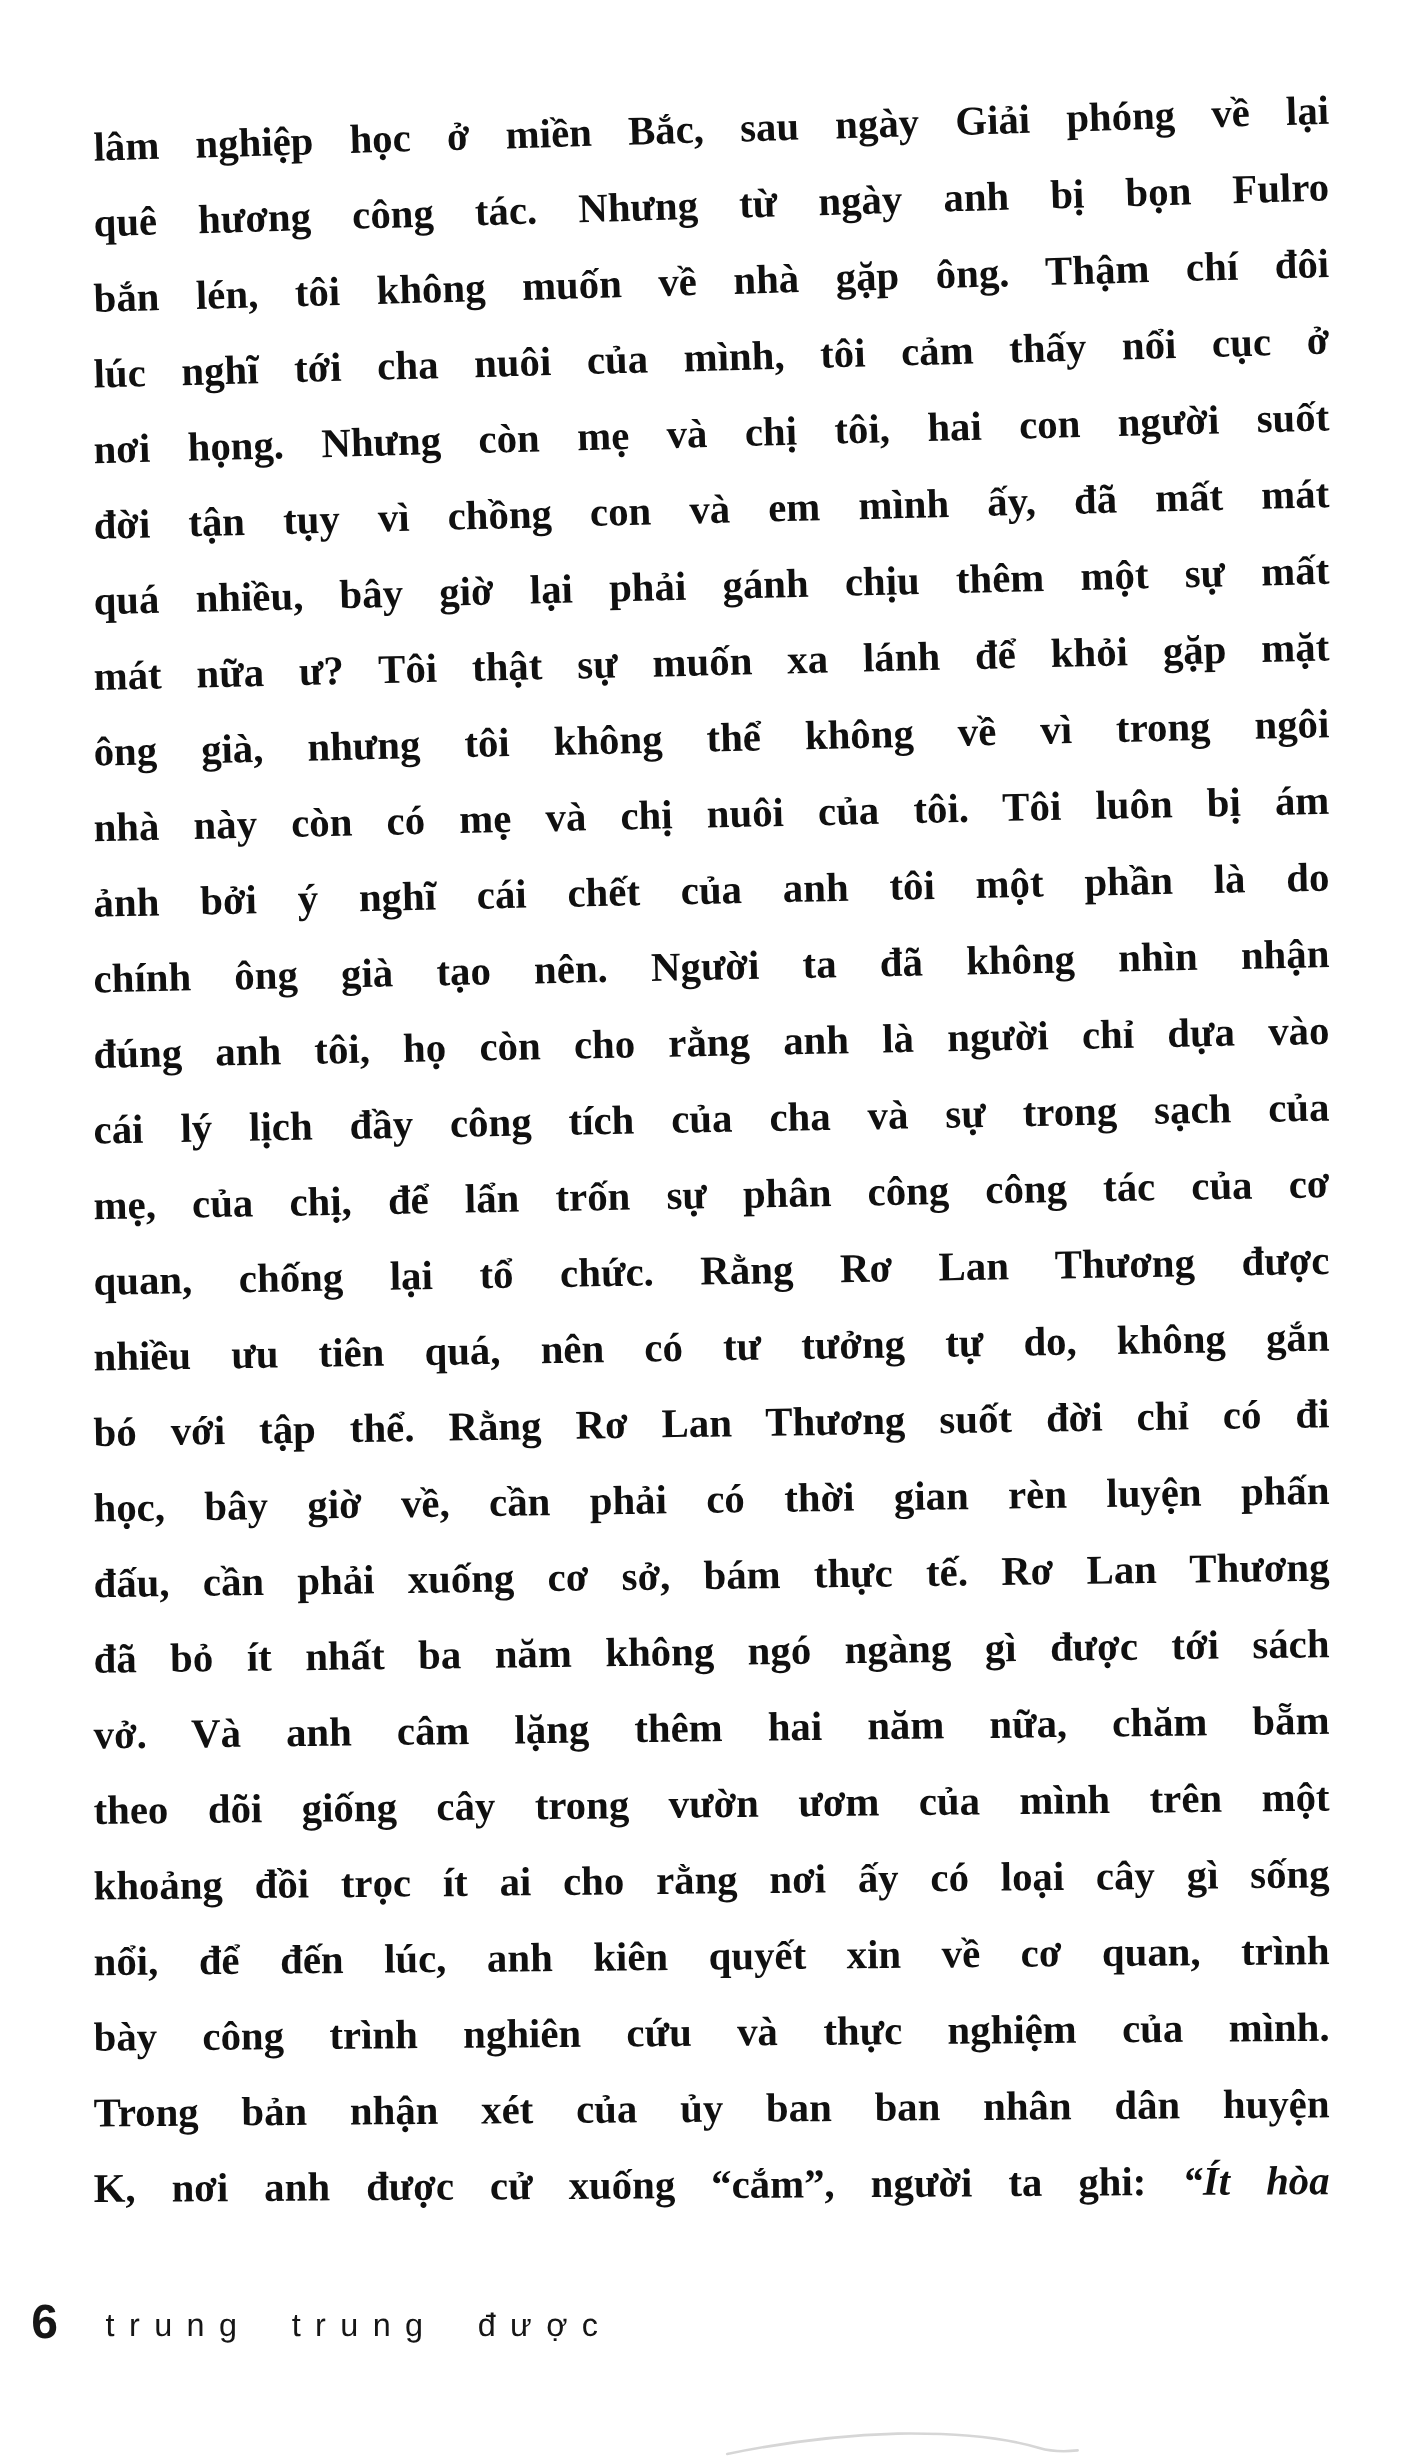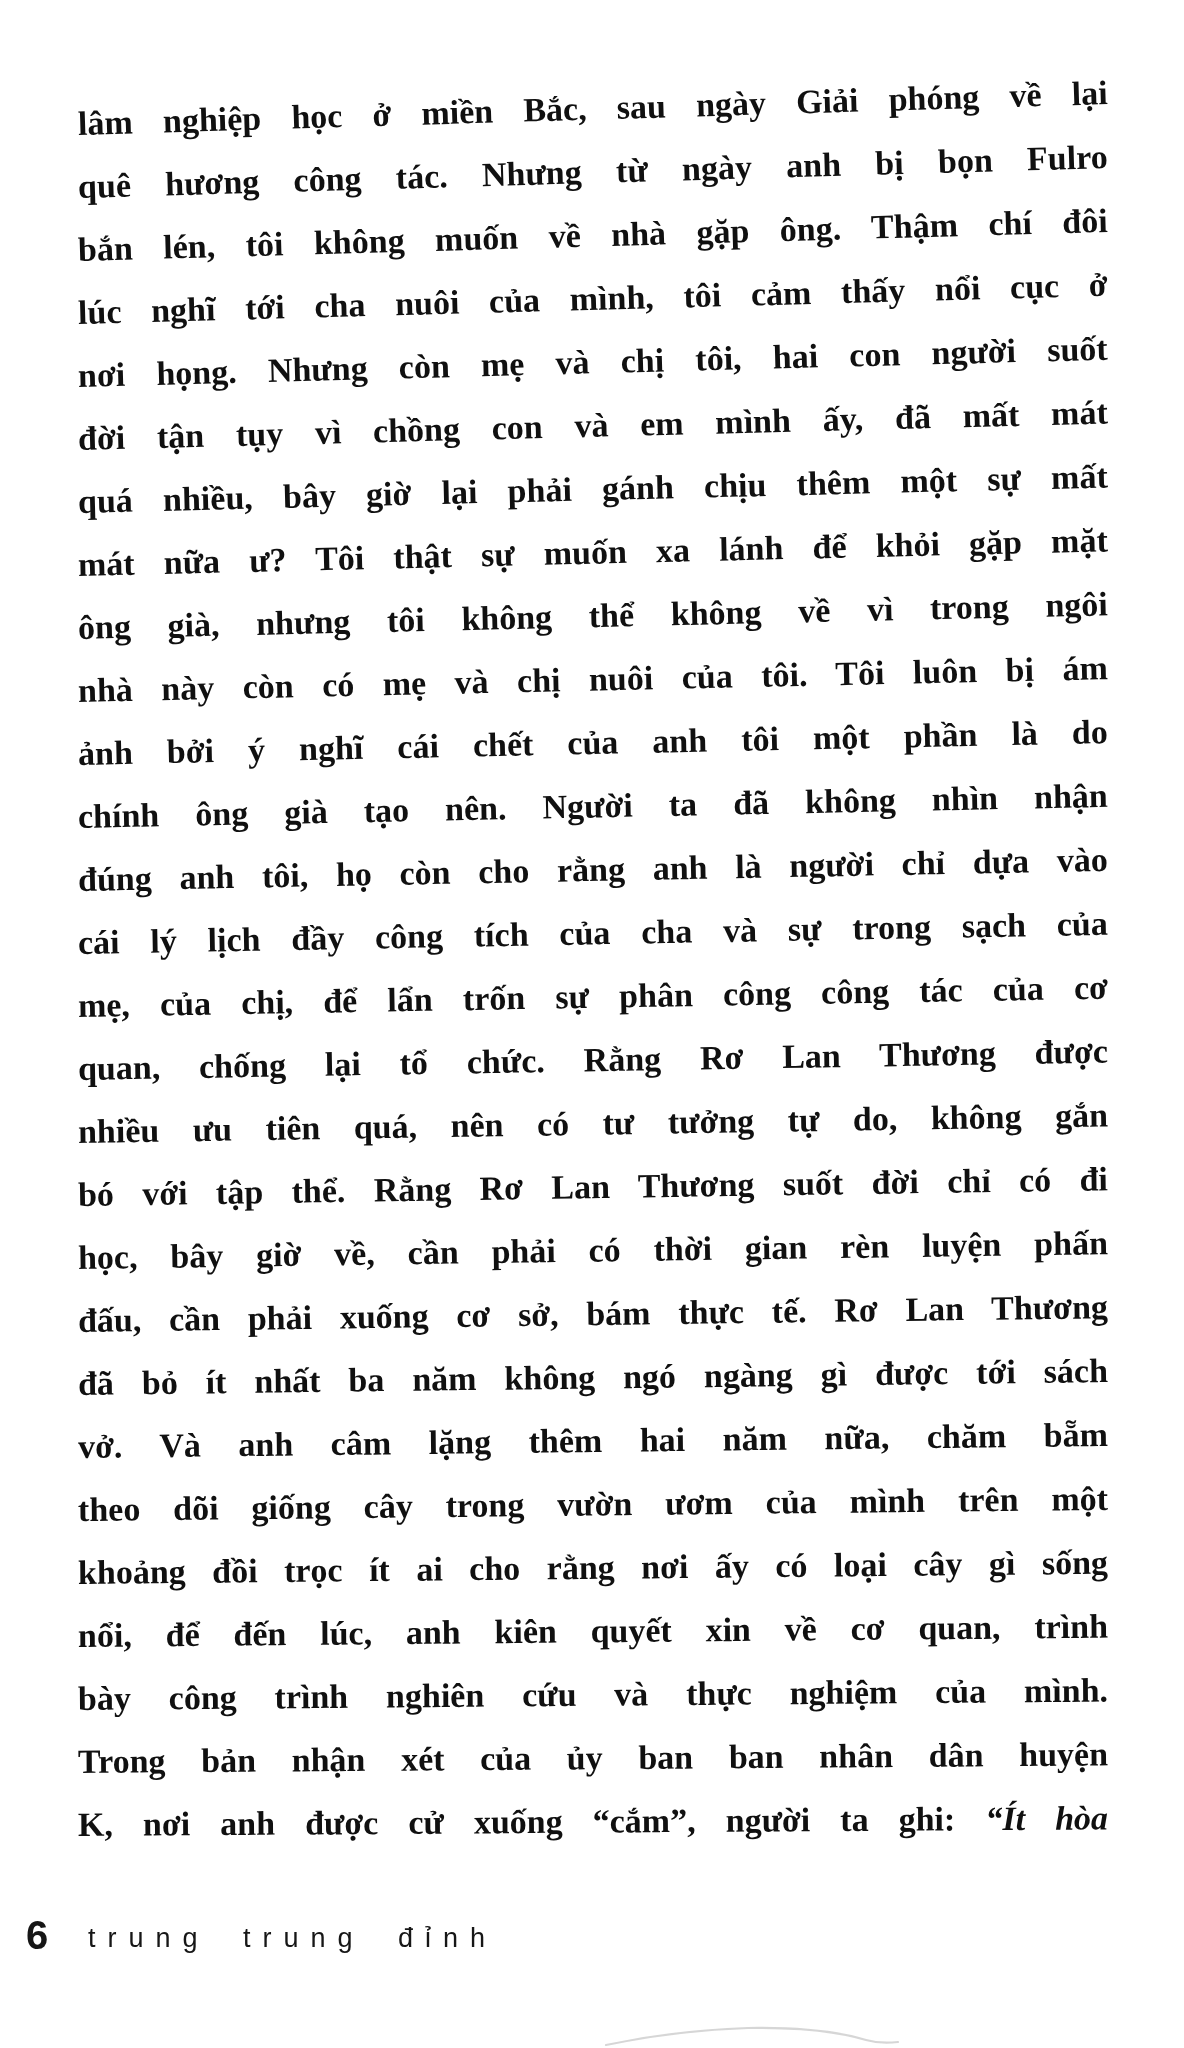--- a/index.html
+++ b/index.html
@@ -94,20 +94,20 @@
       <div class="text-line" style="transform: rotate(-0.62deg);">theo dõi giống cây trong vườn ươm của mình trên một</div>
       <div class="text-line" style="transform: rotate(-0.57deg);">khoảng đồi trọc ít ai cho rằng nơi ấy có loại cây gì sống</div>
       <div class="text-line" style="transform: rotate(-0.52deg);">nổi, để đến lúc, anh kiên quyết xin về cơ quan, trình</div>
       <div class="text-line" style="transform: rotate(-0.47deg);">bày công trình nghiên cứu và thực nghiệm của mình.</div>
       <div class="text-line" style="transform: rotate(-0.42deg);">Trong bản nhận xét của ủy ban ban nhân dân huyện</div>
       <div class="text-line" style="transform: rotate(-0.37deg);">K, nơi anh được cử xuống “cắm”, người ta ghi: <i>“Ít hòa</i></div>
     </div>
 
   <div class="page-footer">
     <div class="page-number">6</div>
-    <div class="running-title">trung trung đỉnh</div>
+    <div class="running-title">trung trung được</div>
   </div>
 
   <svg class="page-curl-shadow" viewBox="0 0 310 30" xmlns="http://www.w3.org/2000/svg">
     <path d="M8,27 Q80,12 150,10 Q225,9 268,22 Q282,26 300,24" fill="none" stroke="#c9c9c9" stroke-width="2.2" stroke-linecap="round"></path>
   </svg>
 
 </div>
 
 </body></html>

